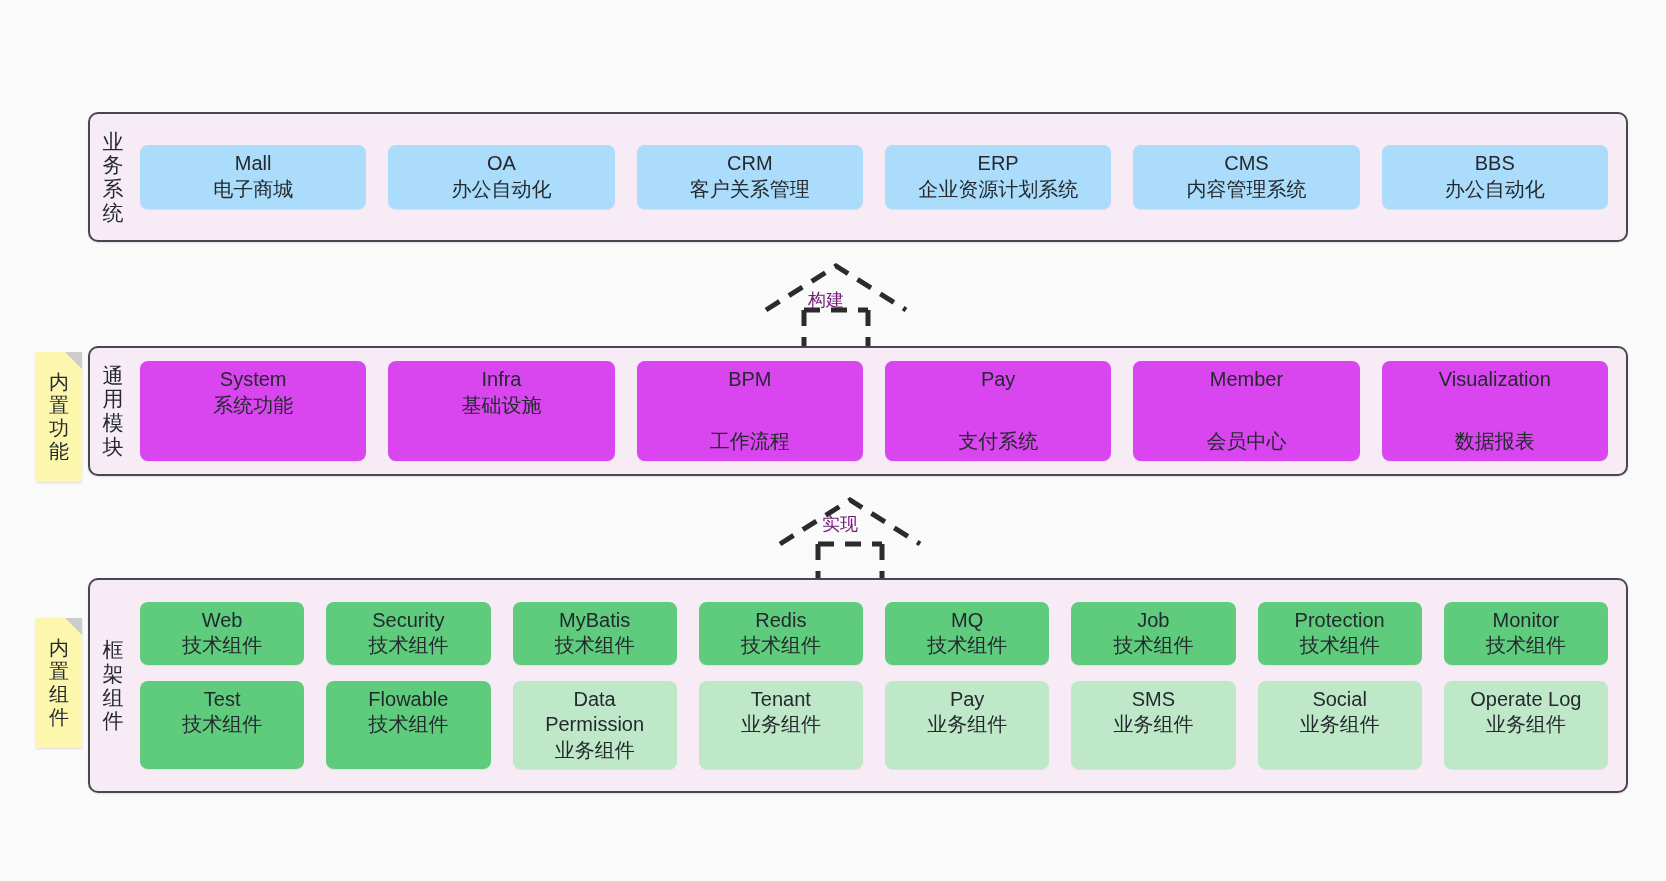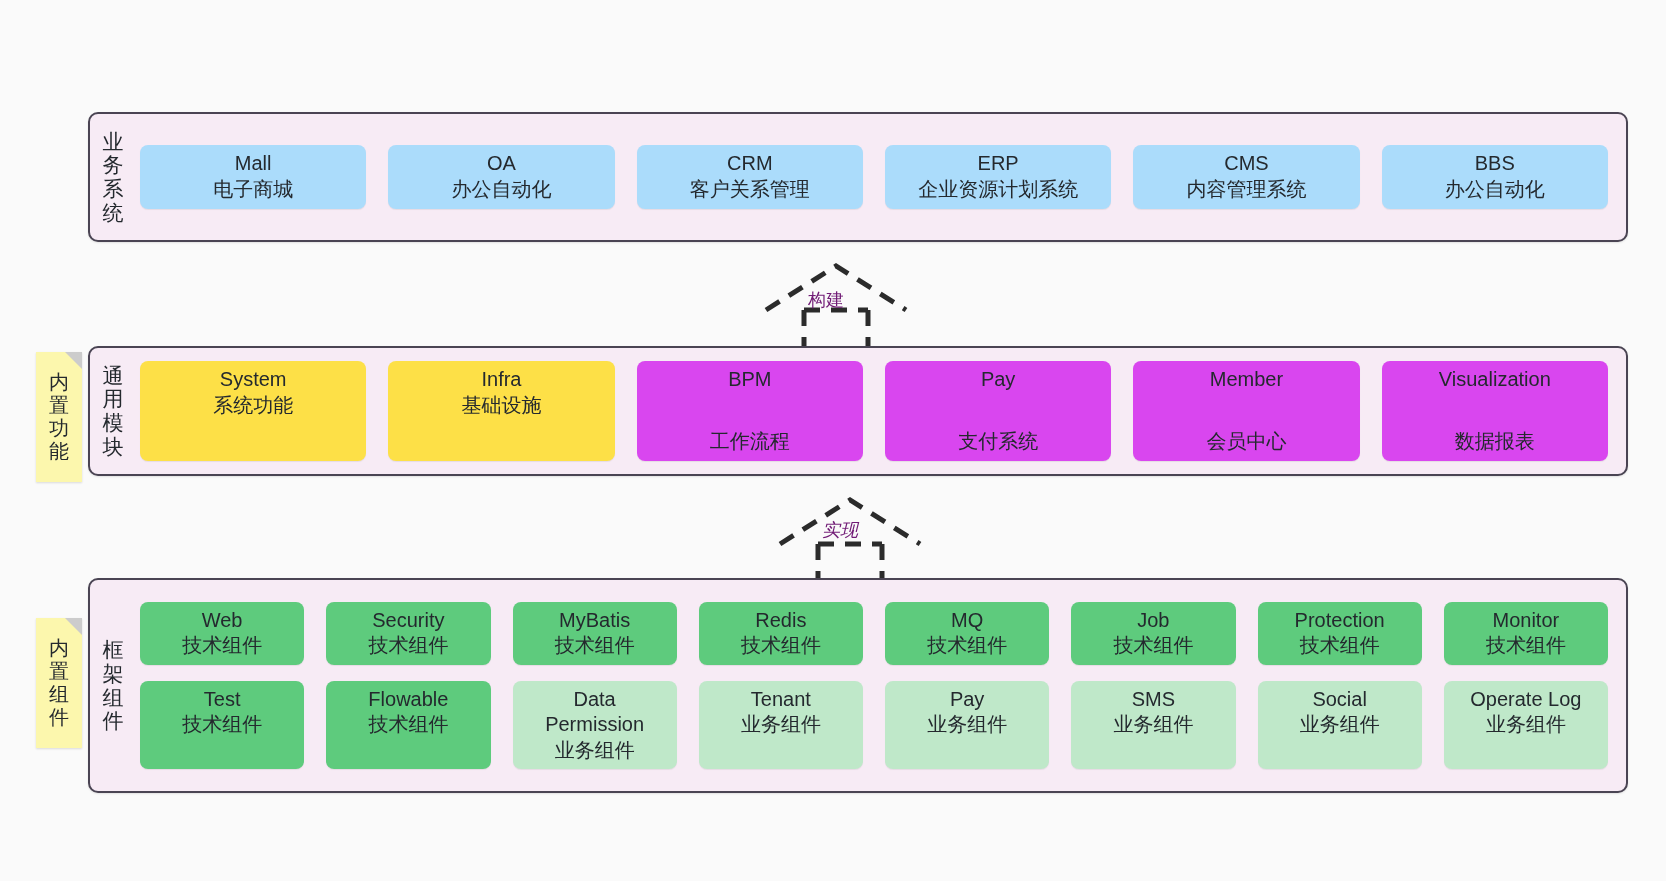--- a/index.html
+++ b/index.html
@@ -69,21 +69,21 @@
     font-size: 20px;
     line-height: 1.28;
     padding: 6px 20px;
     box-shadow: 0 1px 1px rgba(0,0,0,.07);
   }
   .cell .en { display: block; }
   .cell .cn { display: block; }
 
   
   .c-blue        { background: #abdcfb; }
-  .c-red         { background: #fde047; }
+  .c-red         { background: #d946ef; }
   .c-pink        { background: #d946ef; gap: 36px; }
   .c-green       { background: #5ecb7d; }
   .c-greenlight  { background: #bfe8c9; }
 
   
   .note {
     position: absolute;
     width: 46px;
     background: #fcf7ad;
     display: flex;
@@ -209,21 +209,21 @@
         </div>
       </div>
     </div>
   </div>
 
   <div class="conn" id="conn-implement" style="left:770px; top:492px; width:160px; height:90px;">
     <svg width="160" height="90" viewBox="0 0 160 90">
       <path d="M10 52 L80 8 L150 52" fill="none" stroke="#2b2b2b" stroke-width="5" stroke-dasharray="16,11" stroke-linecap="butt"></path>
       <path d="M48 52 L48 90 M48 52 L112 52 M112 52 L112 90" fill="none" stroke="#2b2b2b" stroke-width="5" stroke-dasharray="16,11" stroke-linecap="butt"></path>
     </svg>
-    <div class="conn-label" style="left:52px; top:26px;font-style:italic;">实现</div>
+    <div class="conn-label" style="left:52px; top:20px;">实现</div>
   </div>
 
   <div class="note" id="note-framework-component" style="left:36px; top:618px; width:46px; height:130px;">
     <div class="fold"></div>
     <span>内</span>
     <span>置</span>
     <span>组</span>
     <span>件</span>
   </div>
 

